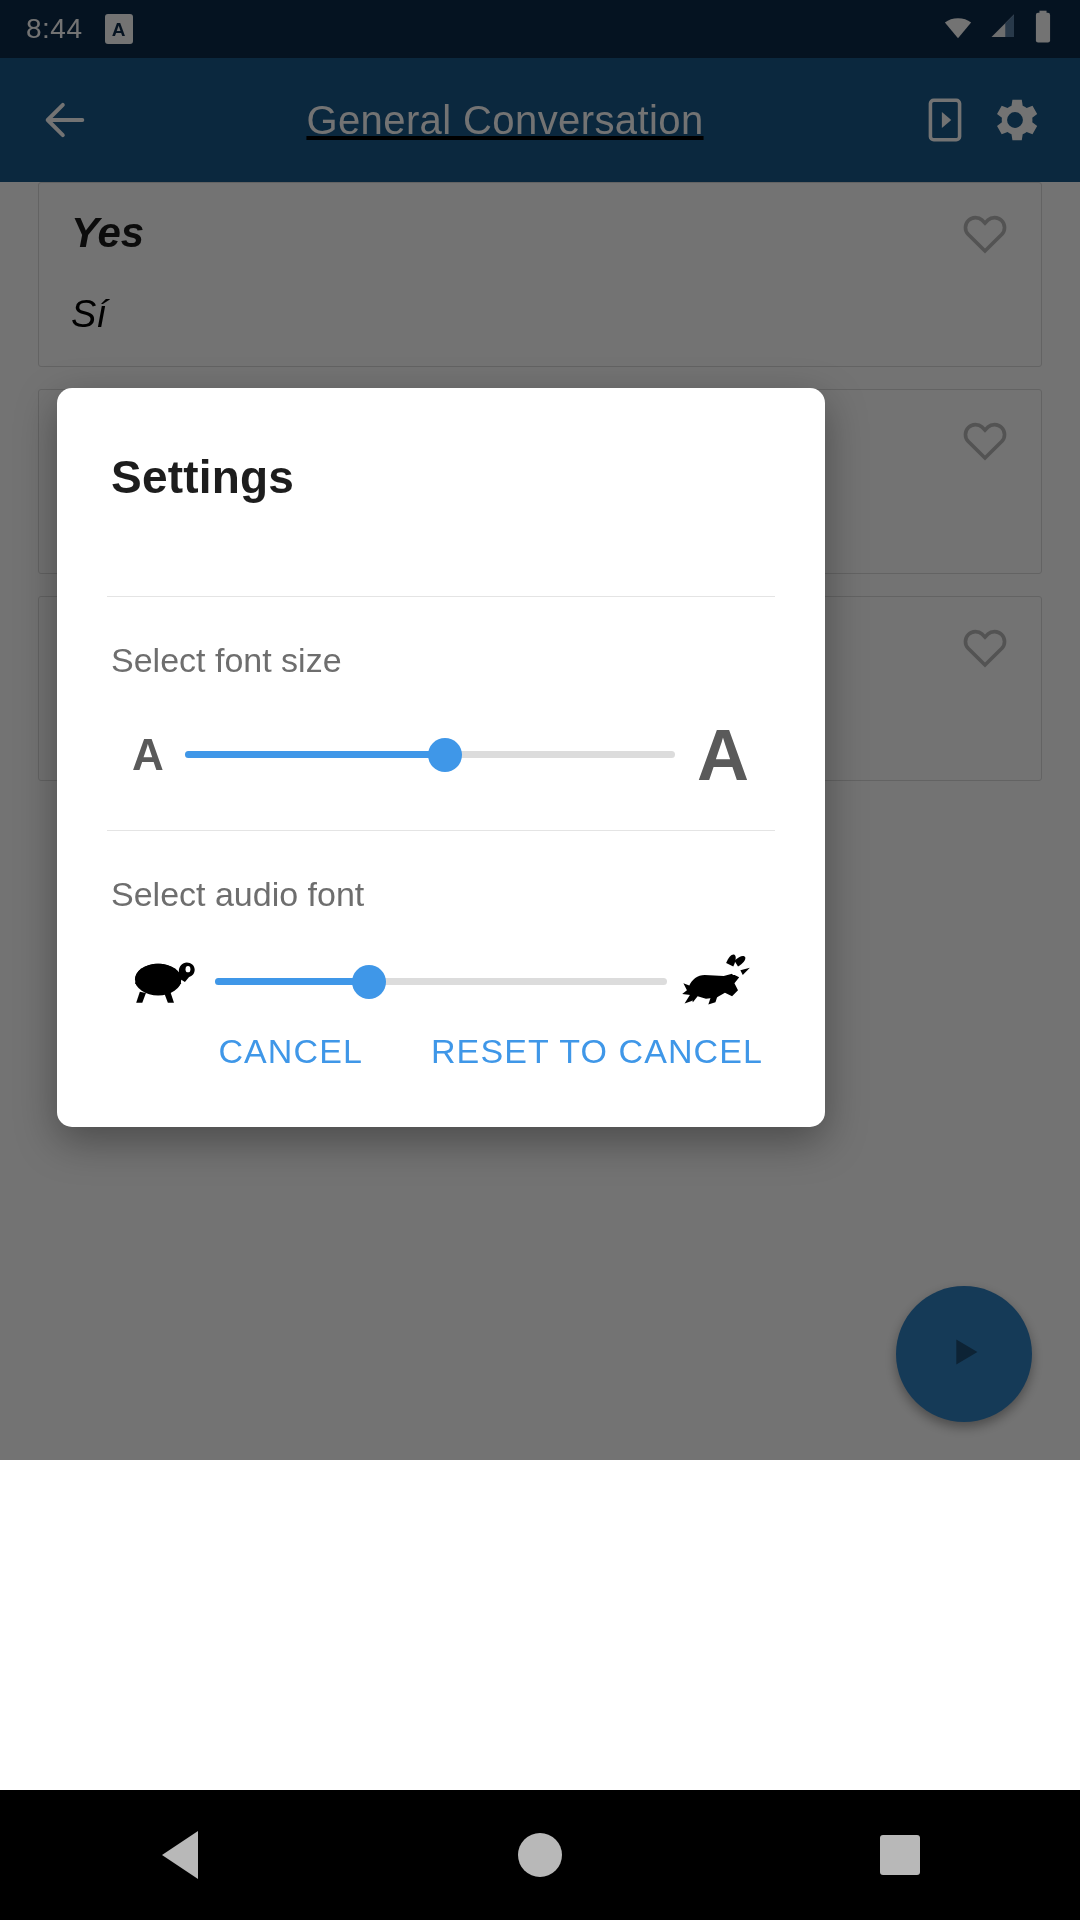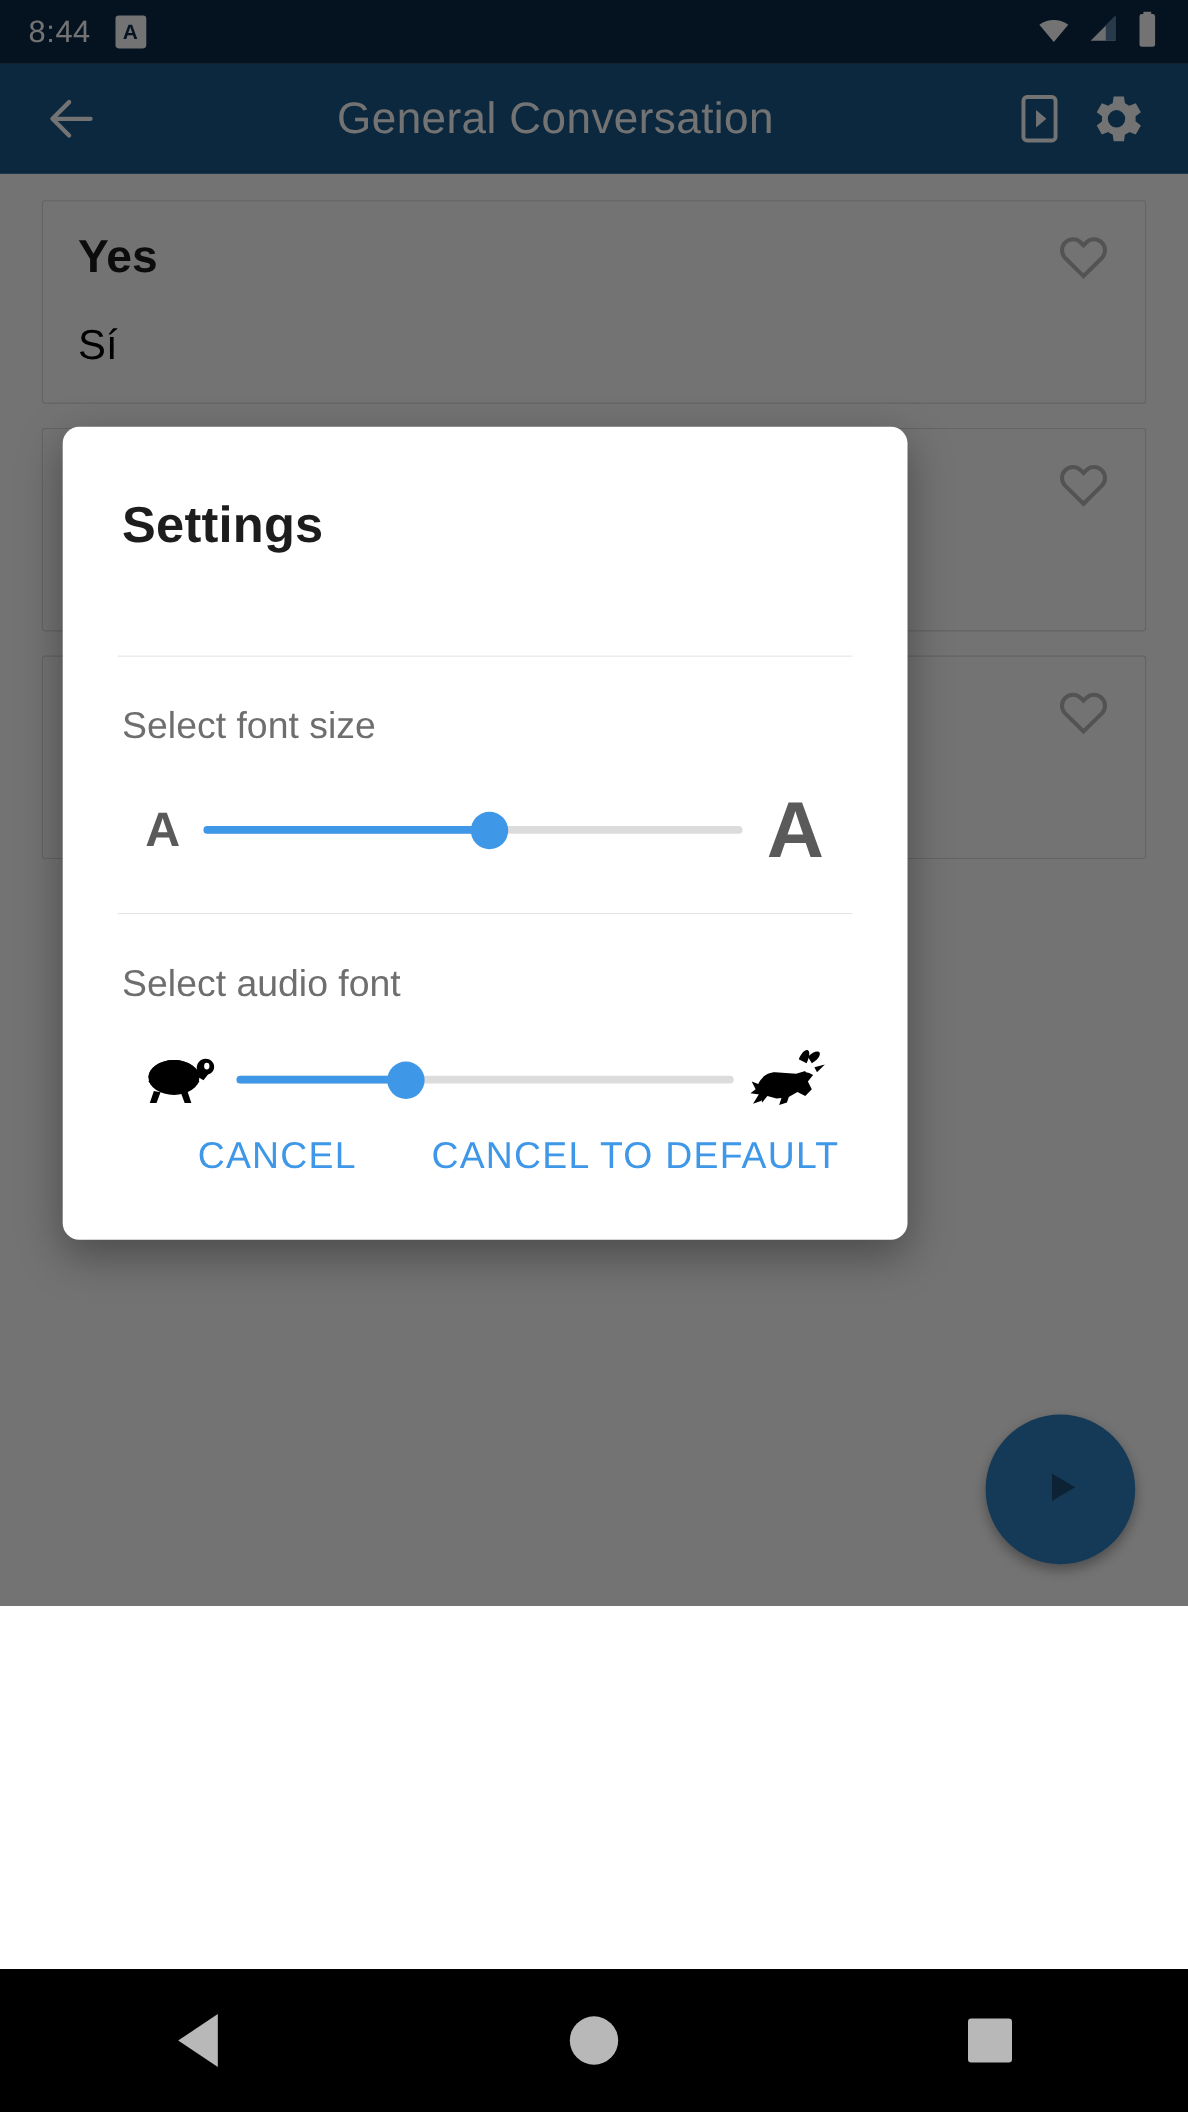--- a/index.html
+++ b/index.html
@@ -23,39 +23,40 @@
     width: 28px; height: 30px; background: #fff; border-radius: 3px;
     color: #0d2a4a; font-size: 19px; font-weight: bold;
     display: flex; align-items: center; justify-content: center;
     line-height: 1;
   }
   .status-spacer { flex: 1; }
   .status-right-icons { display: flex; align-items: center; gap: 11px; }
 
   
   .appbar {
-    position: absolute; top: 58px; left: 0; width: 1080px; height: 100px;
+    position: absolute; top: 58px; left: 0; width: 1080px; height: 124px;
     background: #1a5a8a; display: flex; align-items: center;
-    padding: 0 30px; z-index: 4;
+    padding: 0 30px; z-index: 4; text-decoration: underline;
   }
   .appbar-title {
     flex: 1; text-align: center; color: #ffffff; font-size: 40px;
     font-weight: 500; letter-spacing: .4px; margin: 0 10px;
   }
   .appbar-icon { width: 70px; height: 70px; display:flex; align-items:center; justify-content:center; }
 
   
   .content {
     position: absolute; top: 170px; left: 0; width: 1080px; height: 1290px;
     background: #ffffff; z-index: 1; padding: 12px 38px 0 38px;
   }
   .card {
     background: #ffffff; border: 1px solid #dcdcdc; border-radius: 3px;
     margin-bottom: 22px; padding: 26px 32px 30px 32px; position: relative;
     min-height: 180px;
+    font-style: italic;
   }
   .card-primary { font-size: 42px; font-weight: bold; color: #1c1c1c; margin-bottom: 36px; }
   .card-secondary { font-size: 38px; color: #000000; }
   .card-heart { position: absolute; top: 24px; right: 28px; }
 
   .fab {
     position: absolute; right: 48px; bottom: 38px;
     width: 136px; height: 136px; border-radius: 50%;
     background: #2f80c2; display: flex; align-items: center; justify-content: center;
     box-shadow: 0 5px 12px rgba(0,0,0,.35);
@@ -268,21 +269,21 @@
           <circle cx="45" cy="16" r="2.2" fill="#fff"></circle>
           <path d="M8 34l-5 8 6-2 3-5z" fill="#000"></path>
           <path d="M26 34l-3 9 6-2 2-6z" fill="#000"></path>
           <path d="M50 14l8-2-6 6z" fill="#000"></path>
         </svg>
       </div>
     </div>
 
     <div class="dialog-actions">
       <button class="dlg-btn">CANCEL</button>
-      <button class="dlg-btn">CANCEL TO DEFAULT</button>
+      <button class="dlg-btn">RESET TO CANCEL</button>
     </div>
   </div>
 
   <div class="navbar">
     <div class="nav-btn">
         <div class="nav-tri"></div>
       </div>
     <div class="nav-btn">
         <div class="nav-circle"></div>
       </div>

